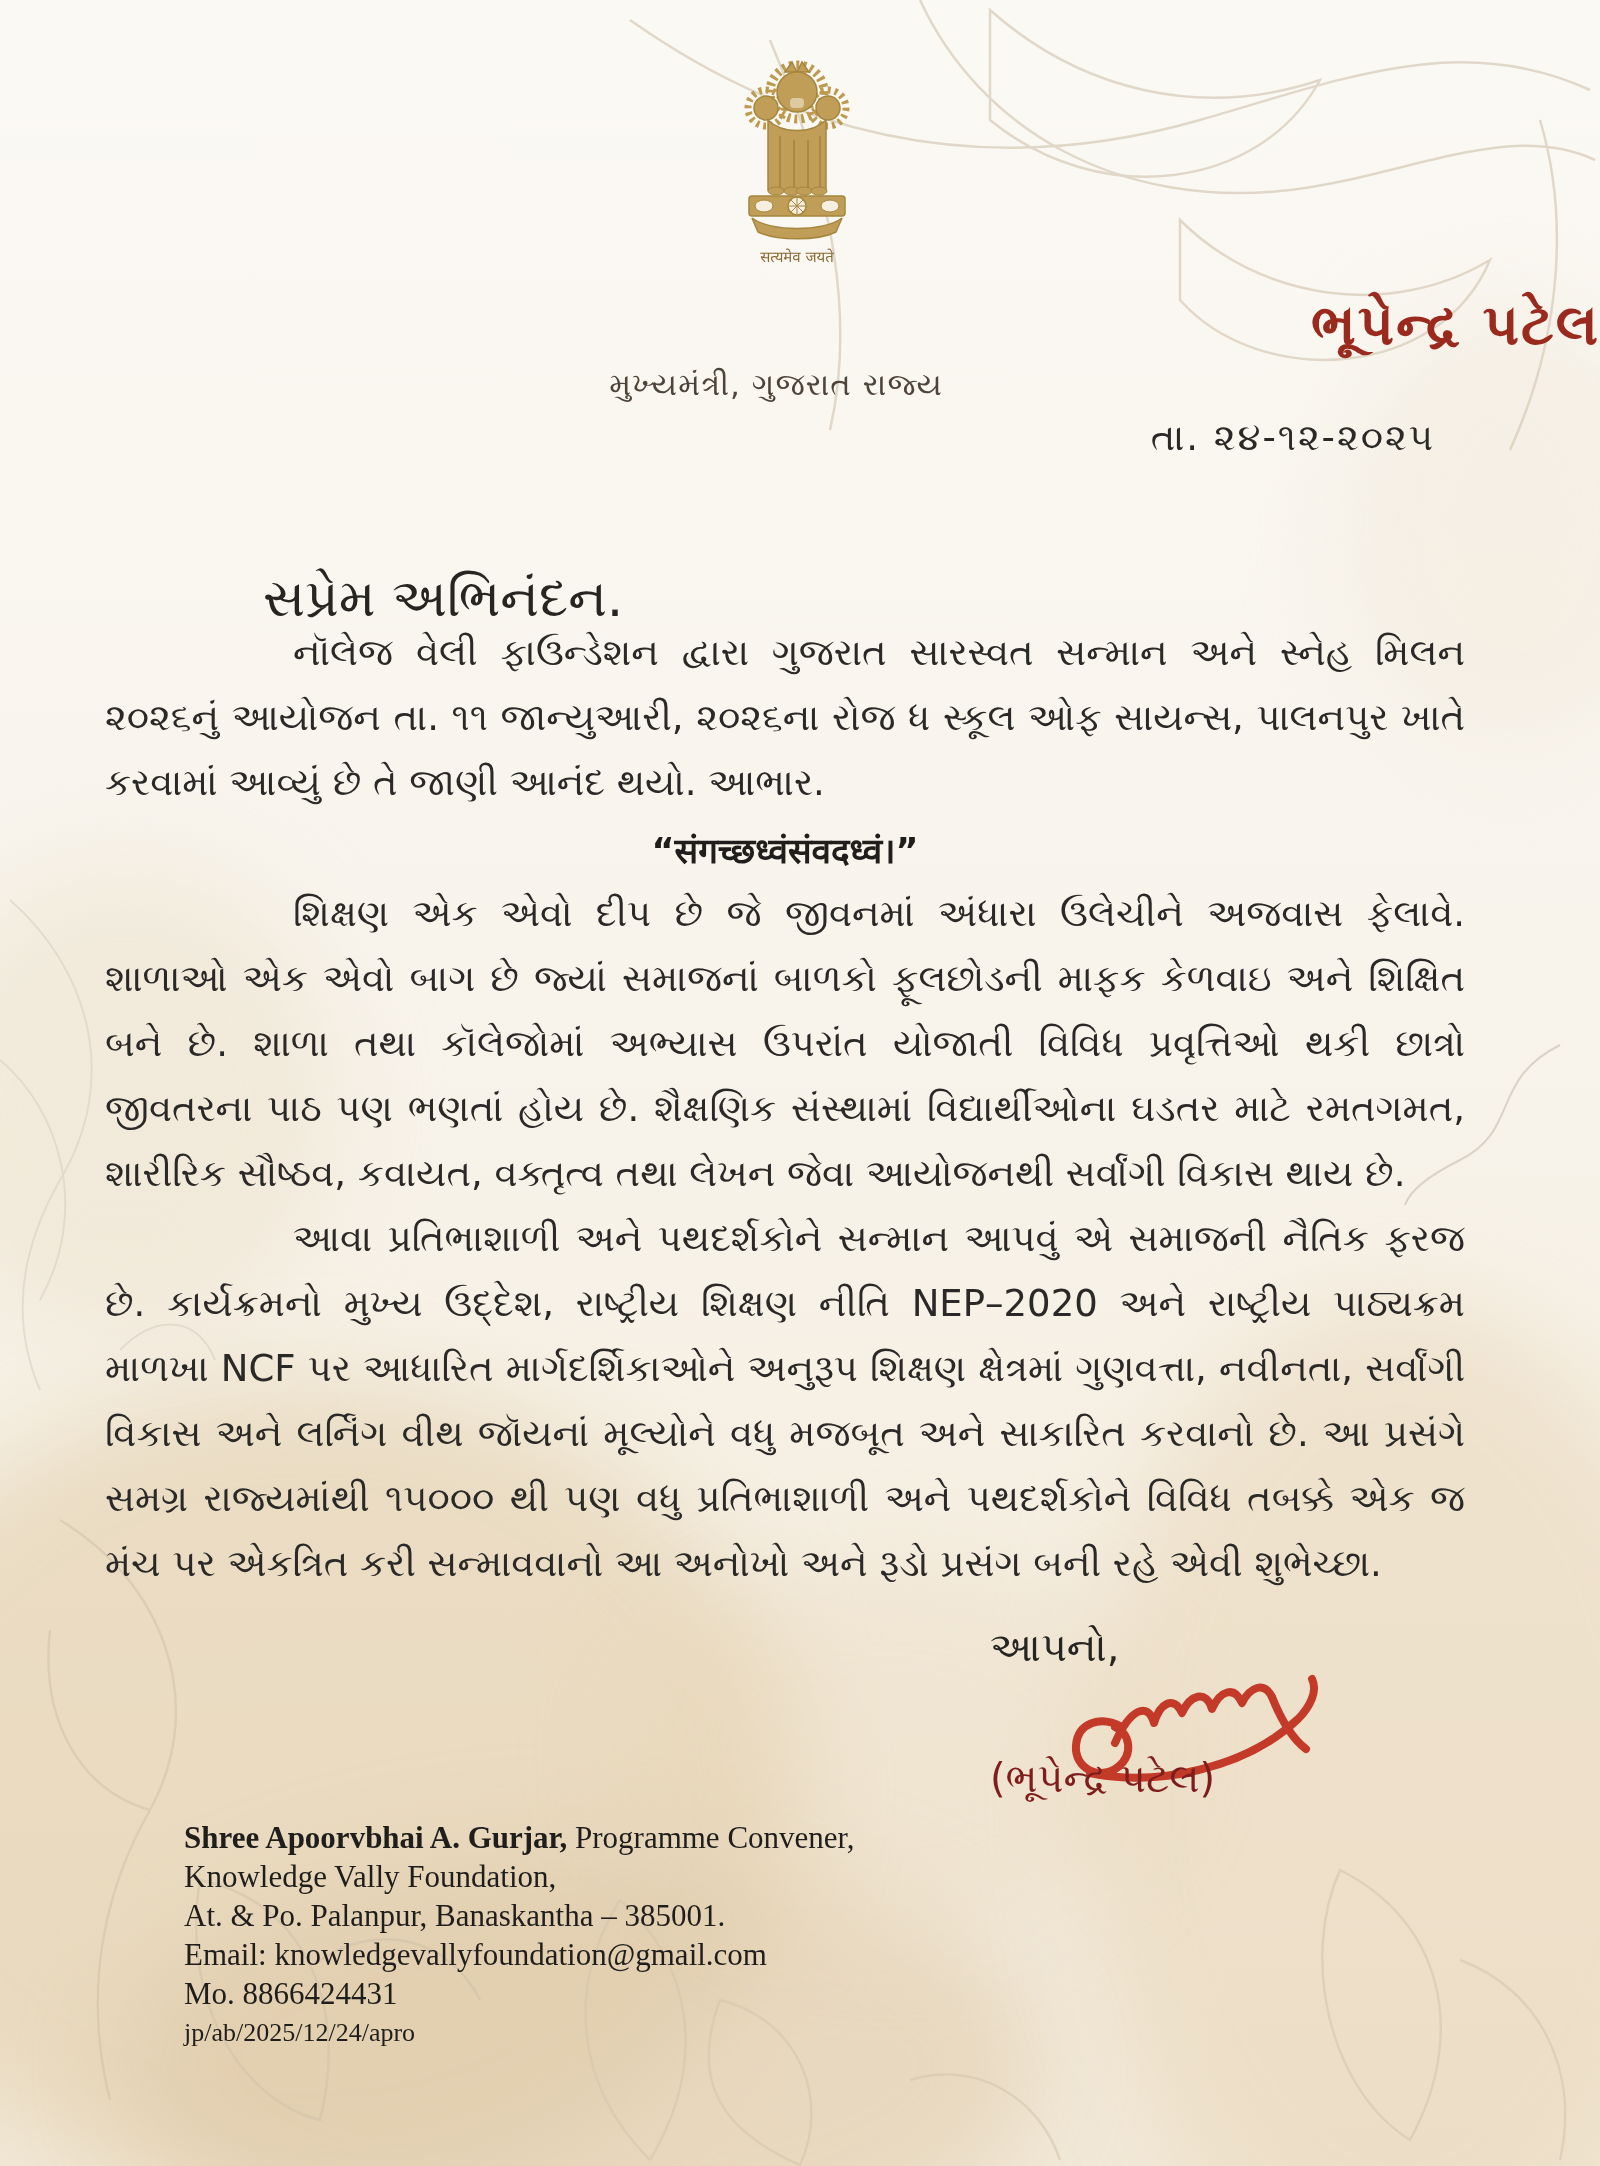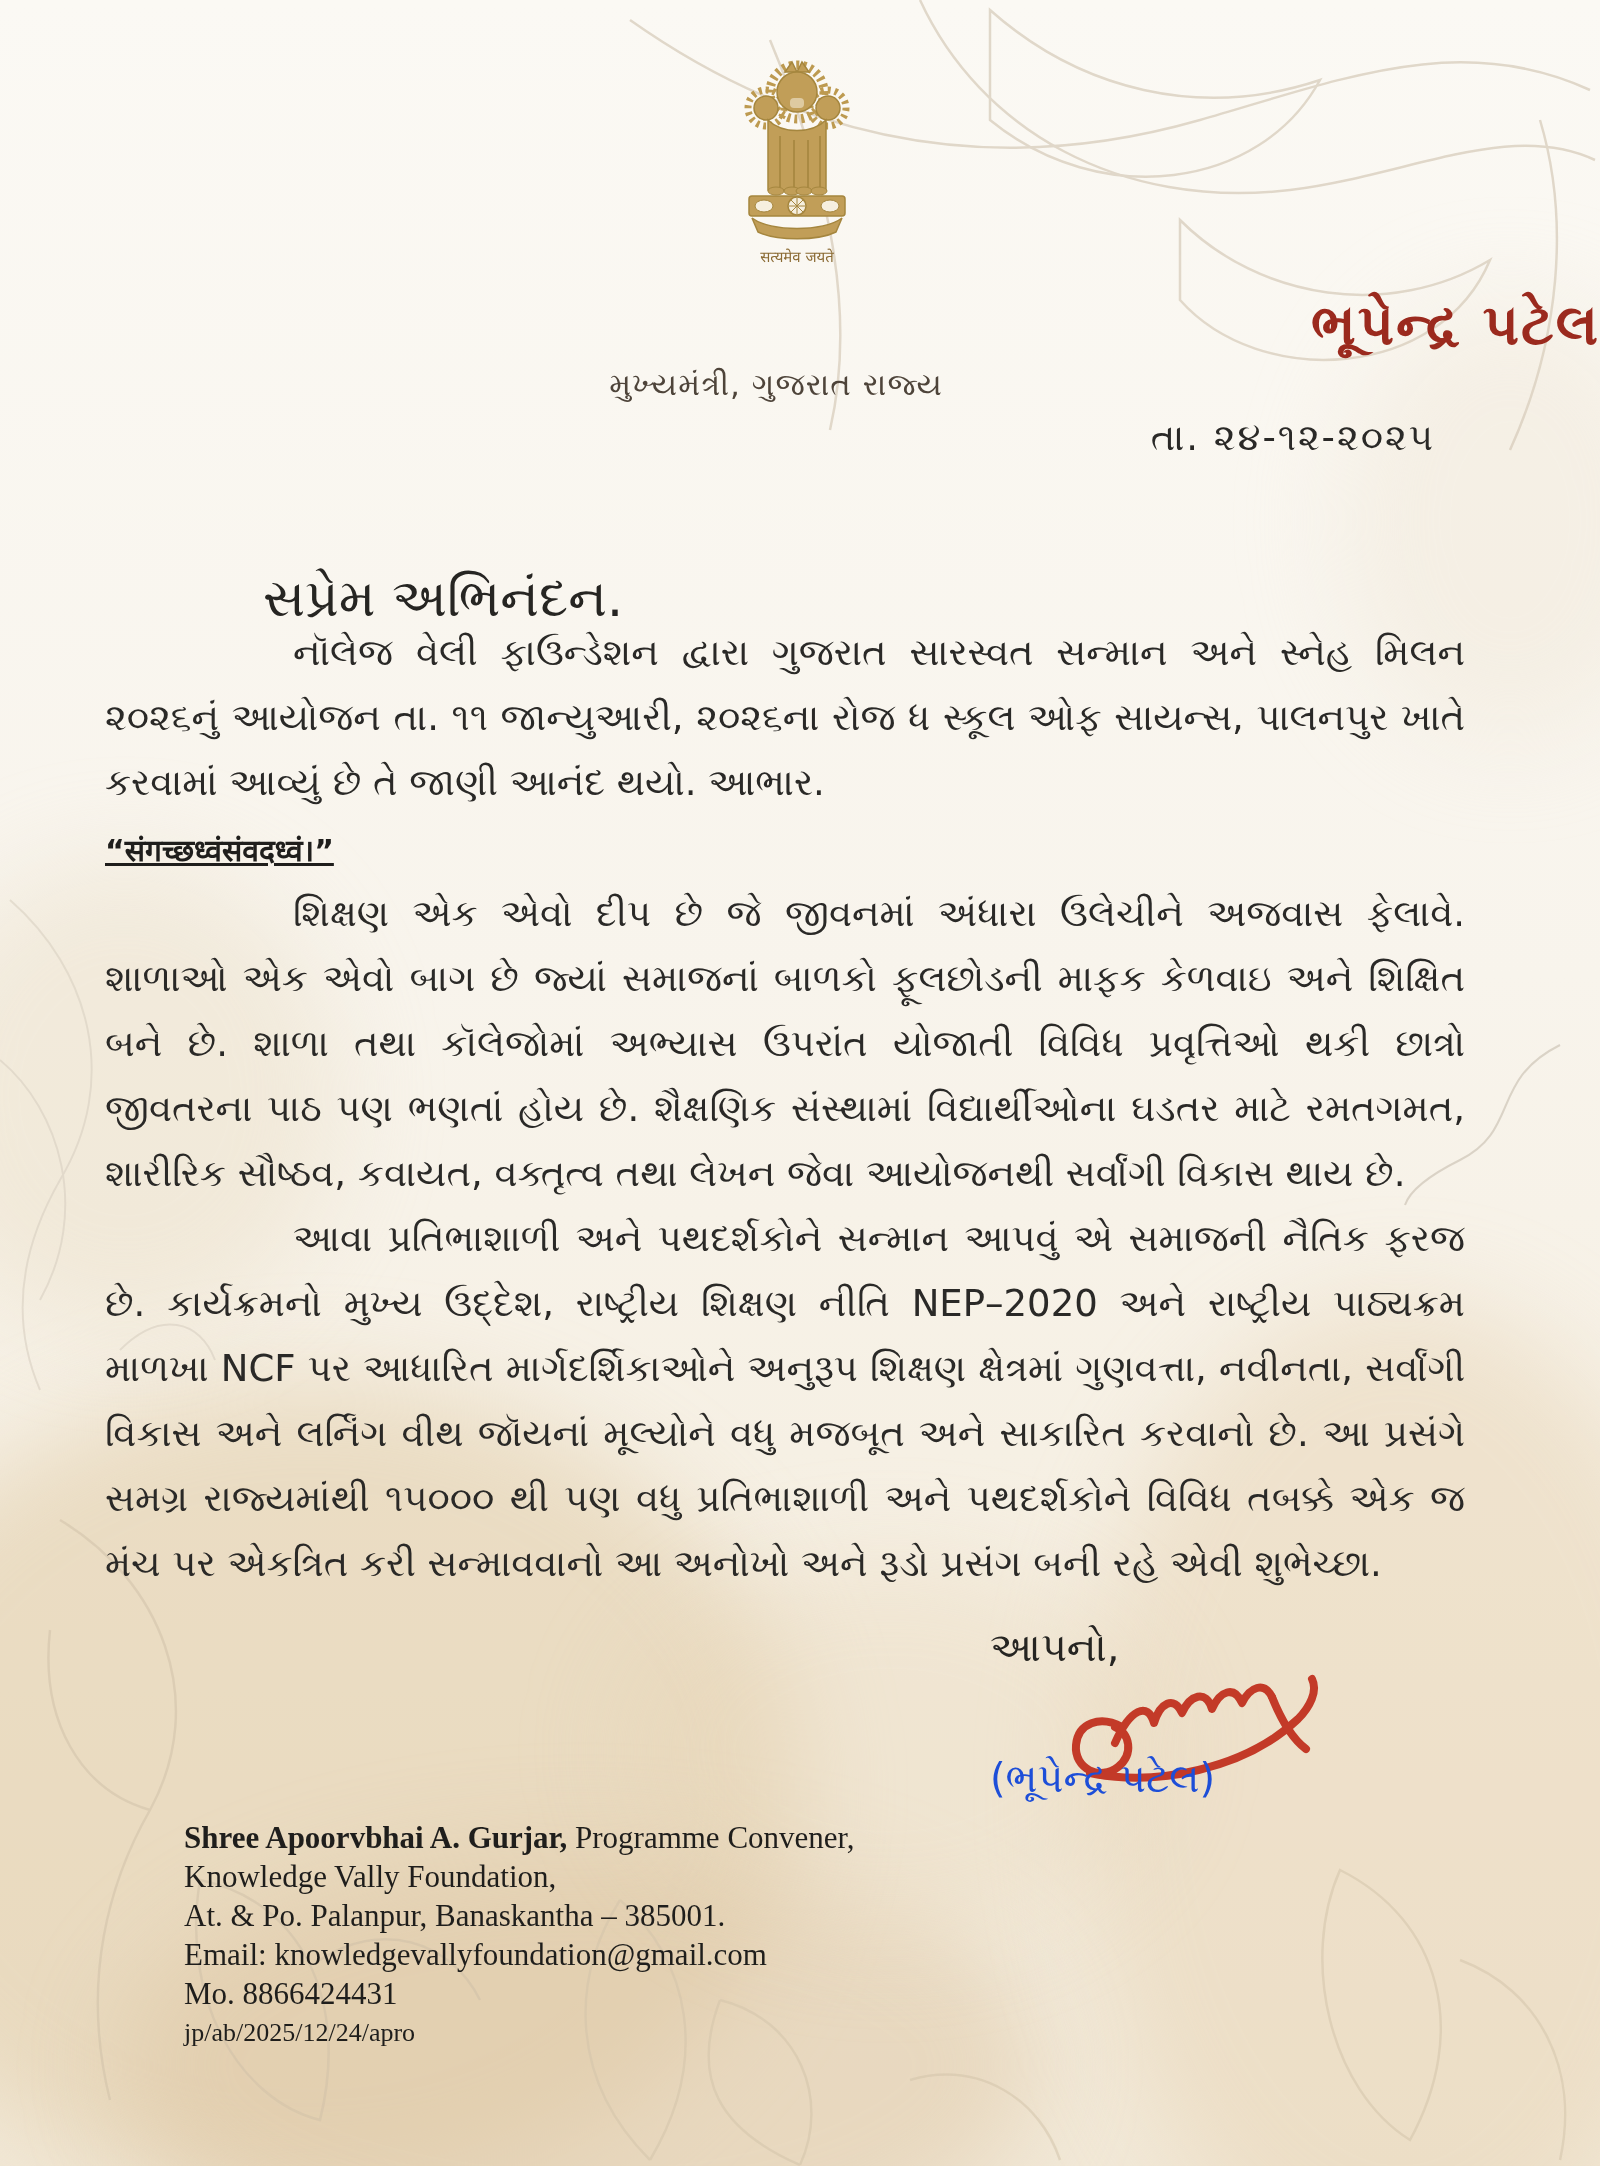--- a/index.html
+++ b/index.html
@@ -35,29 +35,29 @@
   }
   
   .salutation{position:absolute;left:178px;top:482px;font-size:40px;color:#262522;}
   .greeting{position:absolute;left:263px;top:568px;font-size:52px;color:#262522;}
   .letter-body{
     position:absolute;left:105px;top:620px;width:1360px;
     font-size:37px;line-height:65px;color:#2a2927;text-align:justify;
   }
   .letter-body p{margin:0;text-indent:188px;}
   .quote{
-    display:block;text-indent:0;
-    font-size:30px;font-weight:600;color:#1f1e1c;
-    margin:8px 0 2px 0;line-height:56px;text-decoration:underline;
+    display:block;text-align:center;text-indent:0;
+    font-size:35px;font-weight:600;color:#1f1e1c;
+    margin:8px 0 2px 0;line-height:56px;
   }
   
   .closing-block{position:absolute;top:1624px;right:250px;width:360px;text-align:left;}
   .closing-word{font-size:40px;color:#262522;margin-right:44px;}
   .signature{width:280px;height:132px;margin:-14px 10px -34px auto;display:block;}
-  .signatory{font-size:40px;color:#1d4ed8;margin-right:36px;}
+  .signatory{font-size:40px;color:#7f1d1d;margin-right:36px;}
   
   .footer{
     position:absolute;left:184px;top:1818px;
     font-family:"Liberation Serif",serif;font-size:31px;color:#1f1e1c;line-height:39px;
   }
   .footer .b{font-weight:bold;}
   .footer .ref{font-size:26px;}
 </style>
 </head>
 <body>

